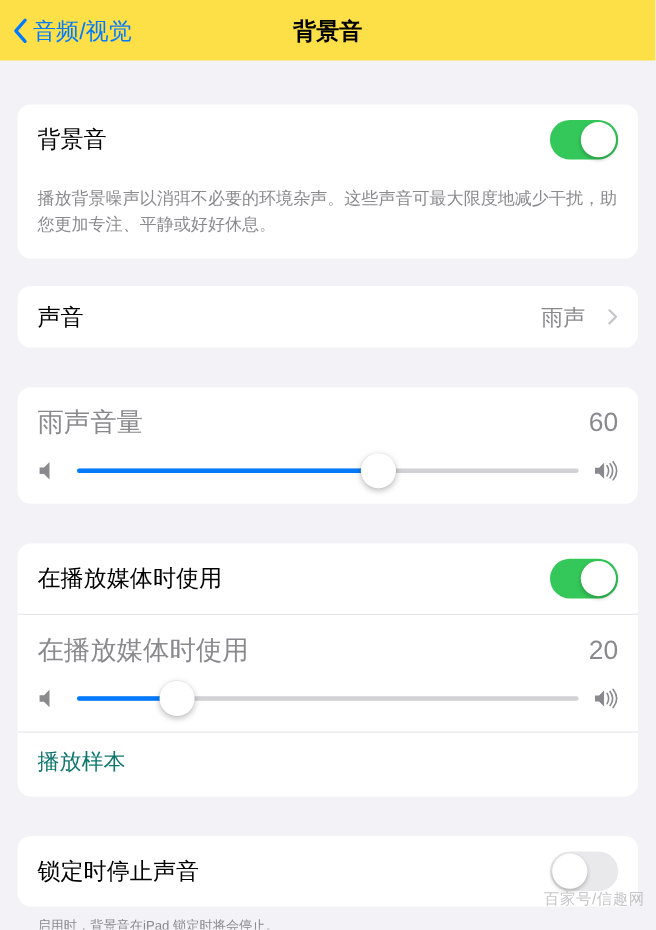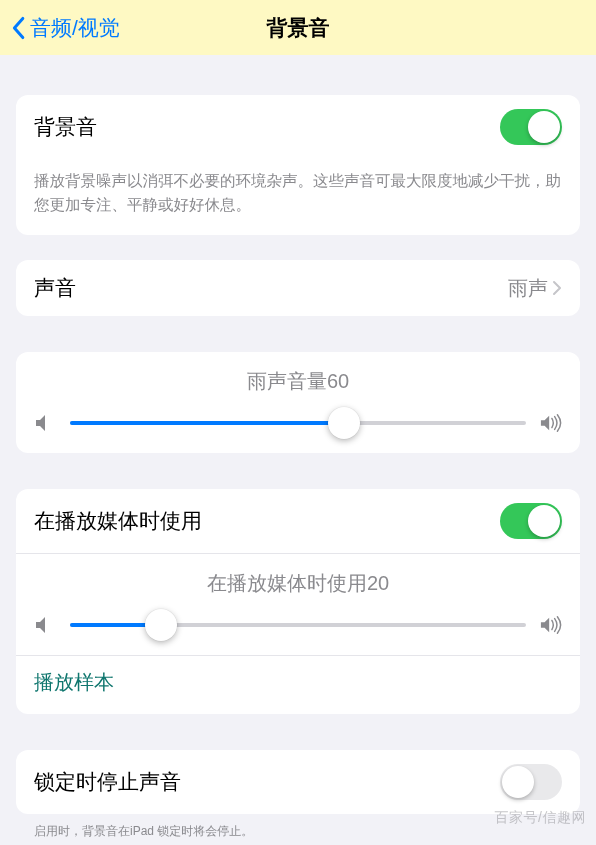--- a/index.html
+++ b/index.html
@@ -11,21 +11,21 @@
       color: #000;
       overflow: hidden;
       position: relative;
     }
     .nav {
       height: 55px;
       display: flex;
       align-items: center;
       padding: 17px 10px;
       position: relative;
-      background: #fef9c3;
+      background: #fde047;
     }
     .back {
       display: flex;
       align-items: center;
       color: #007aff;
       font-size: 21px;
       cursor: pointer;
     }
     .back svg { width: 16px; height: 24px; margin-right: 4px; }
     .nav-title {
@@ -71,28 +71,28 @@
     .switch.off { background: #e9e9eb; }
     .switch .knob {
       position: absolute; top: 2px;
       width: 32px; height: 32px; border-radius: 50%;
       background: #fff;
       box-shadow: 0 2px 4px rgba(0,0,0,.25);
     }
     .switch.on .knob { right: 2px; }
     .switch.off .knob { left: 2px; }
     .value-chevron {
-      display: flex; align-items: center; gap: 4px;
+      display: flex; align-items: center; gap: 20px;
       color: #8a8a8e; font-size: 20px;
     }
     .chevron svg { width: 10px; height: 16px; display:block; }
     .slider-block { padding: 16px 18px 20px; }
     .slider-header {
-      display: flex; justify-content: center; align-items: baseline;
-      color: #8a8a8e; font-size: 20px; margin-bottom: 18px;
+      display: flex; justify-content: space-between; align-items: baseline;
+      color: #8a8a8e; font-size: 24px; margin-bottom: 18px;
     }
     .slider-row {
       display: flex; align-items: center; gap: 14px;
     }
     .vol-icon { width: 22px; height: 20px; flex-shrink:0; }
     .track {
       flex: 1; height: 4px; background: #d1d1d6; border-radius: 2px;
       position: relative;
     }
     .fill {

